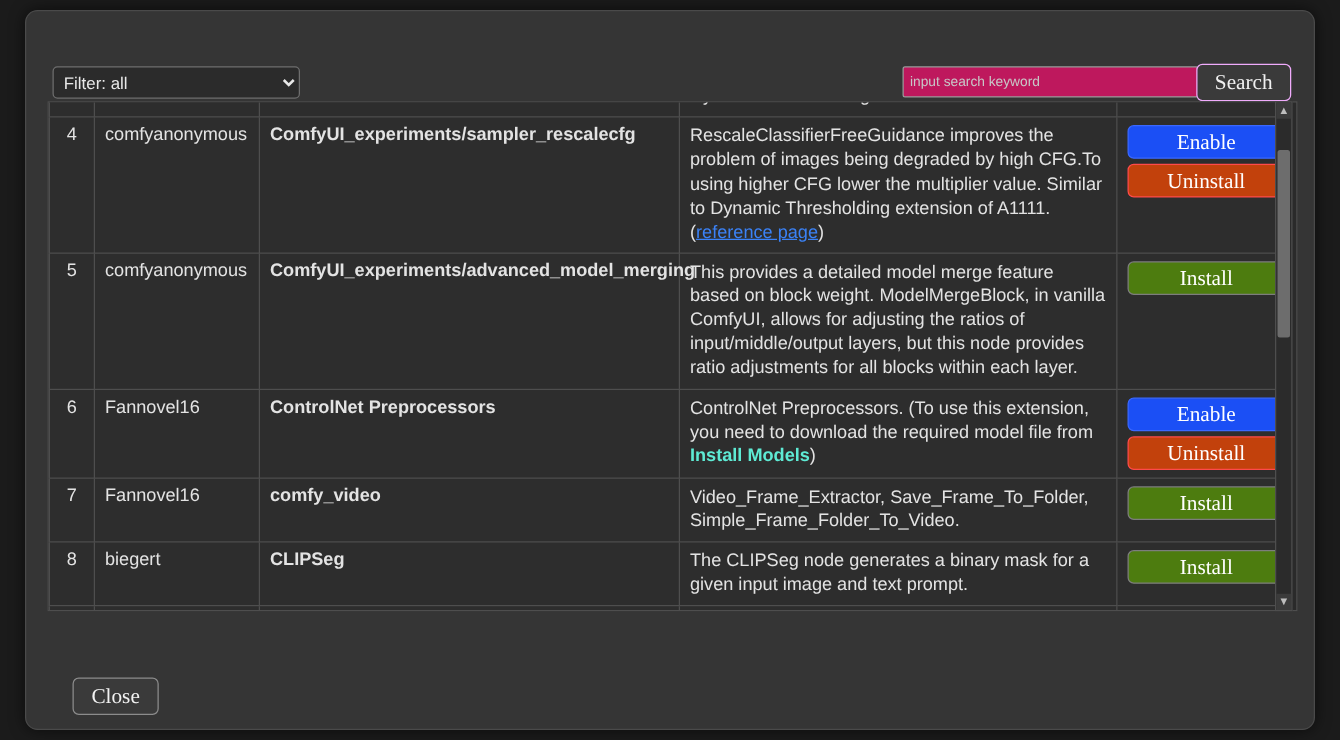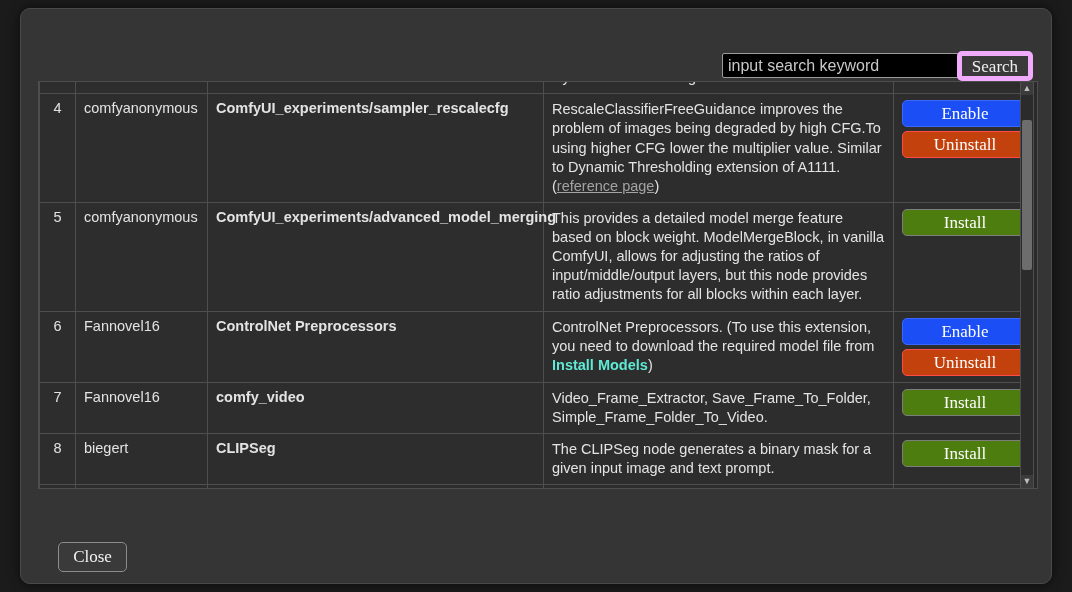--- a/index.html
+++ b/index.html
@@ -49,38 +49,38 @@
     font-family: "Liberation Sans", sans-serif;
     padding: 0 4px;
   }
   .search-input {
     position: absolute;
     left: 701px;
     top: 10px;
     width: 237px;
     height: 25px;
     box-sizing: border-box;
-    background: #000000;
+    background: #be185d;
     color: #d8d8d8;
     border: 1px solid #9a9a9a;
     border-radius: 2px;
-    font-size: 16px;
+    font-size: 11px;
     padding: 0 5px;
     font-family: "Liberation Sans", sans-serif;
   }
   .search-input::placeholder { color: #c8c8c8; }
   .search-btn {
     position: absolute;
     left: 936px;
     top: 8px;
     width: 76px;
     height: 30px;
     background: #3a3a3a;
     color: #f0f0f0;
-    border: 5px solid #f0abfc;
+    border: 1px solid #f0abfc;
     border-radius: 5px;
     font-size: 17px;
     font-family: "Liberation Serif", serif;
     cursor: pointer;
   }
   
   .table-wrap {
     position: absolute;
     left: 17px;
     top: 72px;
@@ -117,21 +117,21 @@
     vertical-align: middle;
     padding: 6px 2px;
   }
   td.cell-author { color: #e8e8e8; }
   td.cell-name {
     color: #3b7fe0;
     font-weight: bold;
   }
   td.cell-desc { line-height: 1.32; }
   td.cell-desc .lnk {
-    color: #a3a3a3;
+    color: #3b82f6;
     text-decoration: underline;
   }
   td.cell-desc b { color: #5eead4; }
   td.cell-actions {
     padding: 5px 6px;
     text-align: center;
     vertical-align: middle;
   }
   .btn {
     display: block;
@@ -201,20 +201,23 @@
     margin-left: 20px;
   }
 </style>
 </head>
 <body>
 
 <div id="root">
   <div class="dialog">
 
     <div class="topbar">
+      <select class="filter">
+        <option>Filter: all</option>
+      </select>
       <input class="search-input" type="text" placeholder="input search keyword" style="">
       <button class="search-btn">Search</button>
     </div>
 
     <div class="table-wrap">
       <table class="exts">
         <colgroup>
           <col class="c-id">
             <col class="c-auth">
             <col class="c-name">

